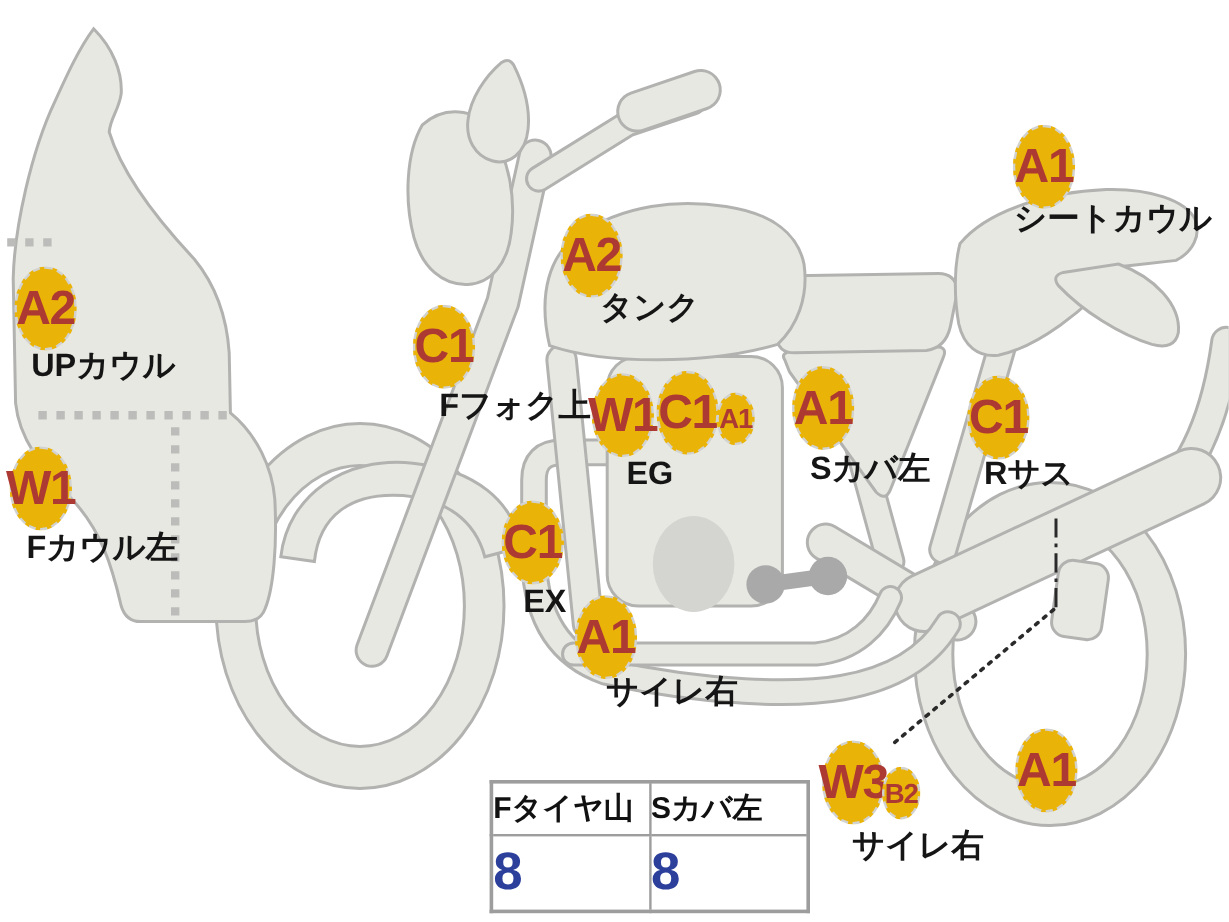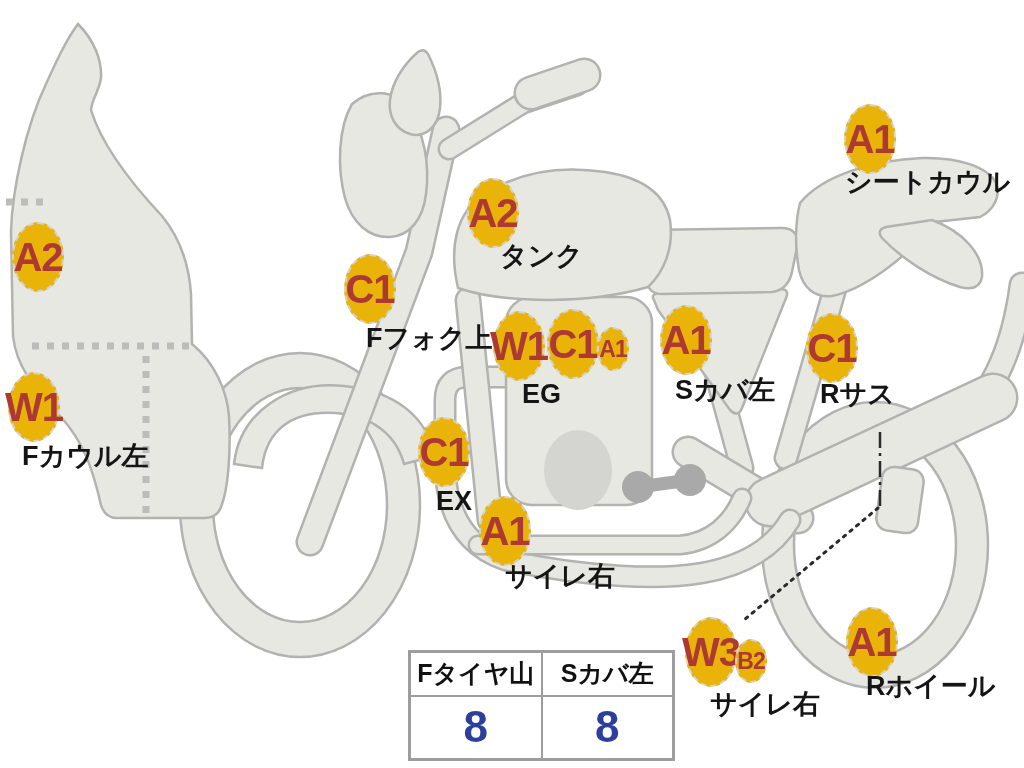--- a/index.html
+++ b/index.html
@@ -37,21 +37,21 @@
 
   .plabel{
     position:absolute;color:var(--label-black);font-size:27px;font-weight:700;
     white-space:nowrap;line-height:1.05;
   }
 
   .tire-table{
     position:absolute;left:408px;top:650px;border-collapse:collapse;background:#fff;
     border:3px solid var(--table-border);
   }
-  .tire-table td{border:2px solid var(--table-border);width:132px;text-align:center;vertical-align:middle}
+  .tire-table td{border:2px solid var(--table-border);width:132px;text-align:left;vertical-align:middle}
   .tire-table td.th{height:44px;font-size:25px;font-weight:700;color:#111}
   .tire-table td.val{height:64px;font-size:44px;font-weight:600;color:var(--tread-blue)}
 </style>
 </head>
 <body>
 
 <div class="stage">
 
   <svg width="1024" height="768" viewBox="0 0 1024 768">
 
@@ -159,31 +159,31 @@
   <span class="badge sm" style="left:597px;top:327px">A1</span>
   <span class="badge lg" style="left:660px;top:305px">A1</span>
   <span class="badge lg" style="left:806px;top:313px">C1</span>
   <span class="badge lg" style="left:844px;top:104px">A1</span>
   <span class="badge lg" style="left:418px;top:417px">C1</span>
   <span class="badge lg" style="left:479px;top:496px">A1</span>
   <span class="badge lg" style="left:685px;top:617px">W3</span>
   <span class="badge sm" style="left:735px;top:639px">B2</span>
   <span class="badge lg" style="left:846px;top:607px">A1</span>
 
+  <div class="plabel" style="left:26px;top:290px">UPカウル</div>
   <div class="plabel" style="left:22px;top:442px">Fカウル左</div>
   <div class="plabel" style="left:366px;top:324px">Fフォク上</div>
   <div class="plabel" style="left:500px;top:242px">タンク</div>
   <div class="plabel" style="left:522px;top:380px">EG</div>
   <div class="plabel" style="left:675px;top:376px">Sカバ左</div>
   <div class="plabel" style="left:820px;top:380px">Rサス</div>
   <div class="plabel" style="left:845px;top:168px">シートカウル</div>
   <div class="plabel" style="left:436px;top:487px">EX</div>
   <div class="plabel" style="left:505px;top:562px">サイレ右</div>
   <div class="plabel" style="left:710px;top:690px">サイレ右</div>
-  <div class="plabel" style="left:866px;top:672px">Rホイール</div>
 
   <table class="tire-table">
     <tbody>
         <tr>
       <td class="th">Fタイヤ山</td>
       <td class="th">Sカバ左</td>
     </tr>
     <tr>
       <td class="val">8</td>
       <td class="val">8</td>

